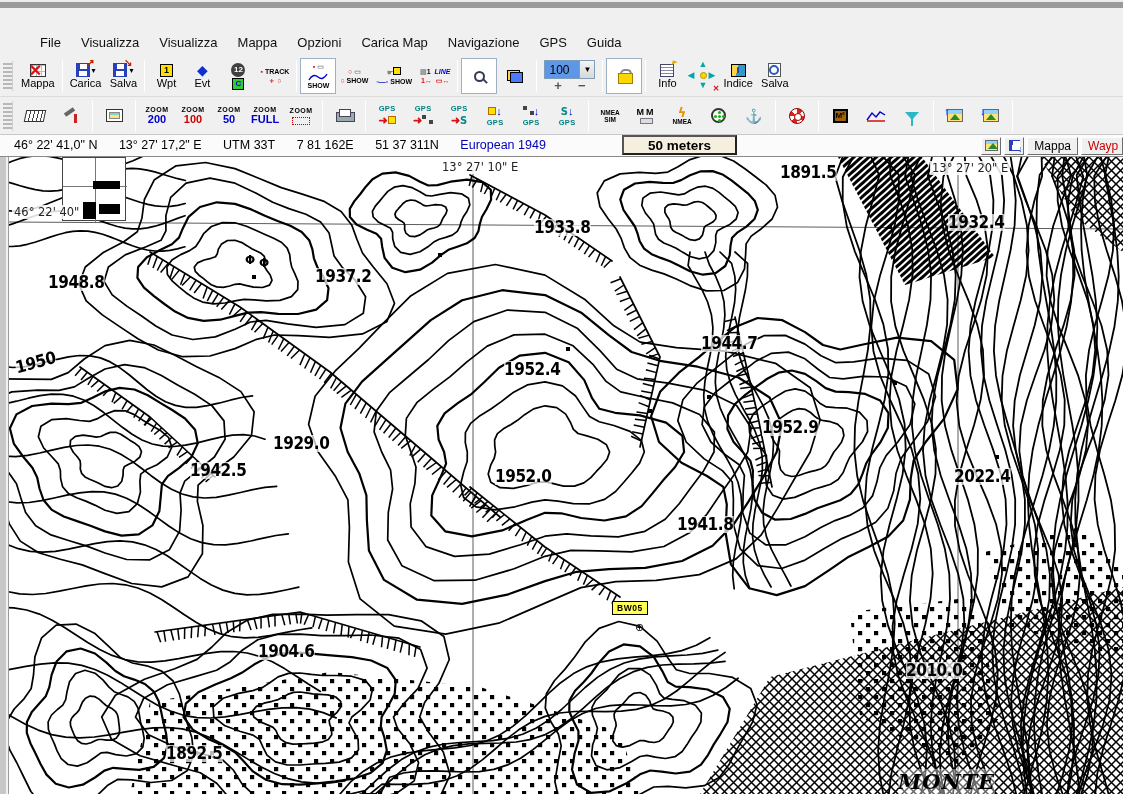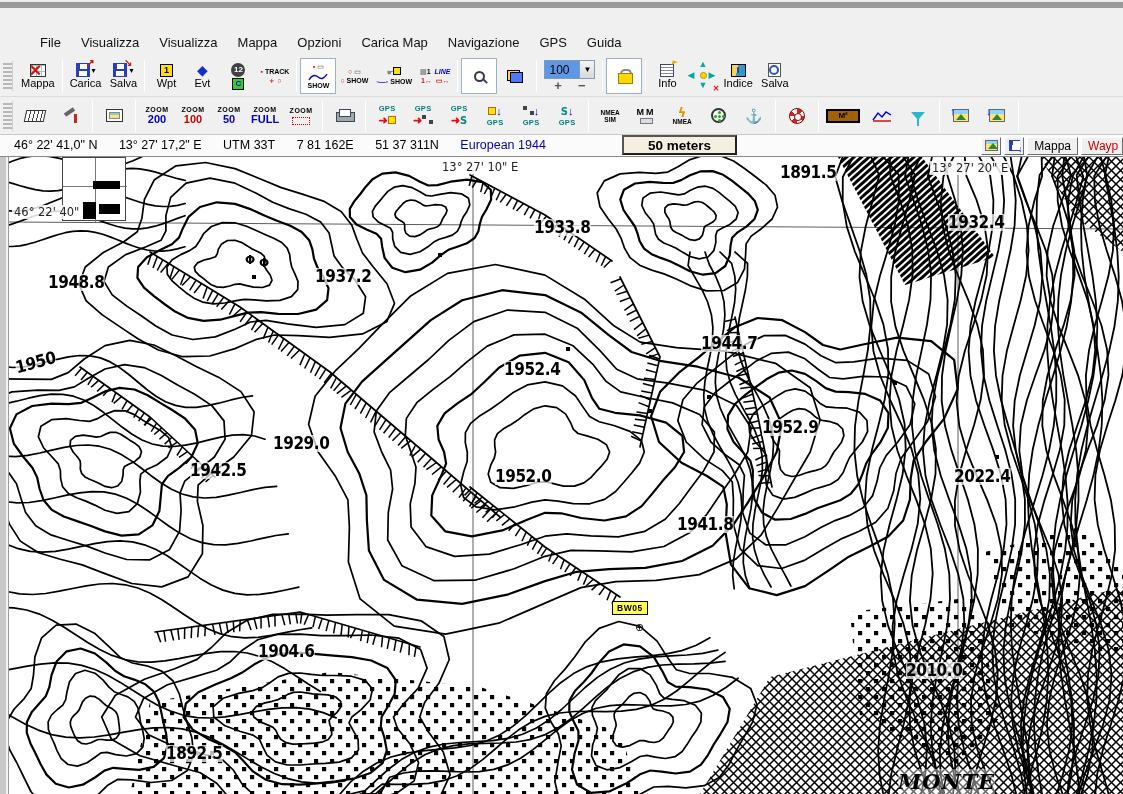--- a/index.html
+++ b/index.html
@@ -118,21 +118,21 @@
   .mmbox { width:13px; height:6px; border:1px solid #778; background:#ddd; margin-top:1px; }
   .bolt { color:#e89000; font:bold 13px "DejaVu Sans",sans-serif; line-height:11px; }
   .nmea7 { font:bold 6.5px "Liberation Sans",sans-serif; color:#000; }
   .compass { width:15px; height:15px; border-radius:50%; border:2px solid #333; background:#f4fff4; position:relative; }
   .compass::after { content:""; position:absolute; left:5px; top:5px; width:3px; height:3px; background:#2a2;
             box-shadow:4px 0 #2a2,-4px 0 #2a2,0 4px #2a2,0 -4px #2a2; border-radius:50%; }
   .anchor { font-size:14px; color:#223; line-height:14px; }
   .ring { width:16px; height:16px; border-radius:50%; border:1px solid #900; position:relative;
           background:conic-gradient(#d22 0 45deg,#fff 45deg 90deg,#d22 90deg 135deg,#fff 135deg 180deg,#d22 180deg 225deg,#fff 225deg 270deg,#d22 270deg 315deg,#fff 315deg); }
   .ring::after { content:""; position:absolute; left:4px; top:4px; width:6px; height:6px; background:#fff; border:1px solid #900; border-radius:50%; }
-  .m2 { width:34px; height:14px; border:2px solid #000; font:bold 8px "Liberation Sans",sans-serif;
+  .m2 { width:15px; height:14px; border:2px solid #000; font:bold 8px "Liberation Sans",sans-serif;
         display:flex; align-items:center; justify-content:center; background:#a16207; }
   .funnel { width:0; height:0; border-left:7px solid transparent; border-right:7px solid transparent;
             border-top:8px solid #2ab8c8; position:relative; }
   .funnel::after { content:""; position:absolute; left:-1px; top:-2px; width:2px; height:8px; background:#2ab8c8; }
   .thumb { width:16px; height:13px; border:1px solid #666; background:linear-gradient(#8fd3ff 0 35%, #ffe27a 35%); position:relative; }
   .thumb::after { content:""; position:absolute; left:2px; bottom:1px; border-left:5px solid transparent;
                   border-right:5px solid transparent; border-bottom:6px solid #2a8a2a; }
   .thumbarrow { position:absolute; font-weight:bold; color:#1133ee; font-size:11px; left:-4px; top:-5px; }
 
   
@@ -433,21 +433,21 @@
     <div class="sep"></div>
   </div>
 
   <div class="statusbar">
     <div class="coords">
       <span>46° 22' 41,0" N</span>
       <span>13° 27' 17,2" E</span>
       <span>UTM 33T</span>
       <span>7 81 162E</span>
       <span>51 37 311N</span>
-      <span class="datum">European 1944</span>
+      <span class="datum">European 1949</span>
     </div>
     <div class="scalebox">50 meters</div>
     <div class="srtools">
       <span class="sbtn">
           <span class="thumb"></span>
         </span>
       <span class="sbtn">
           <span class="flp"></span>
           <span class="darr">↓</span>
         </span>

